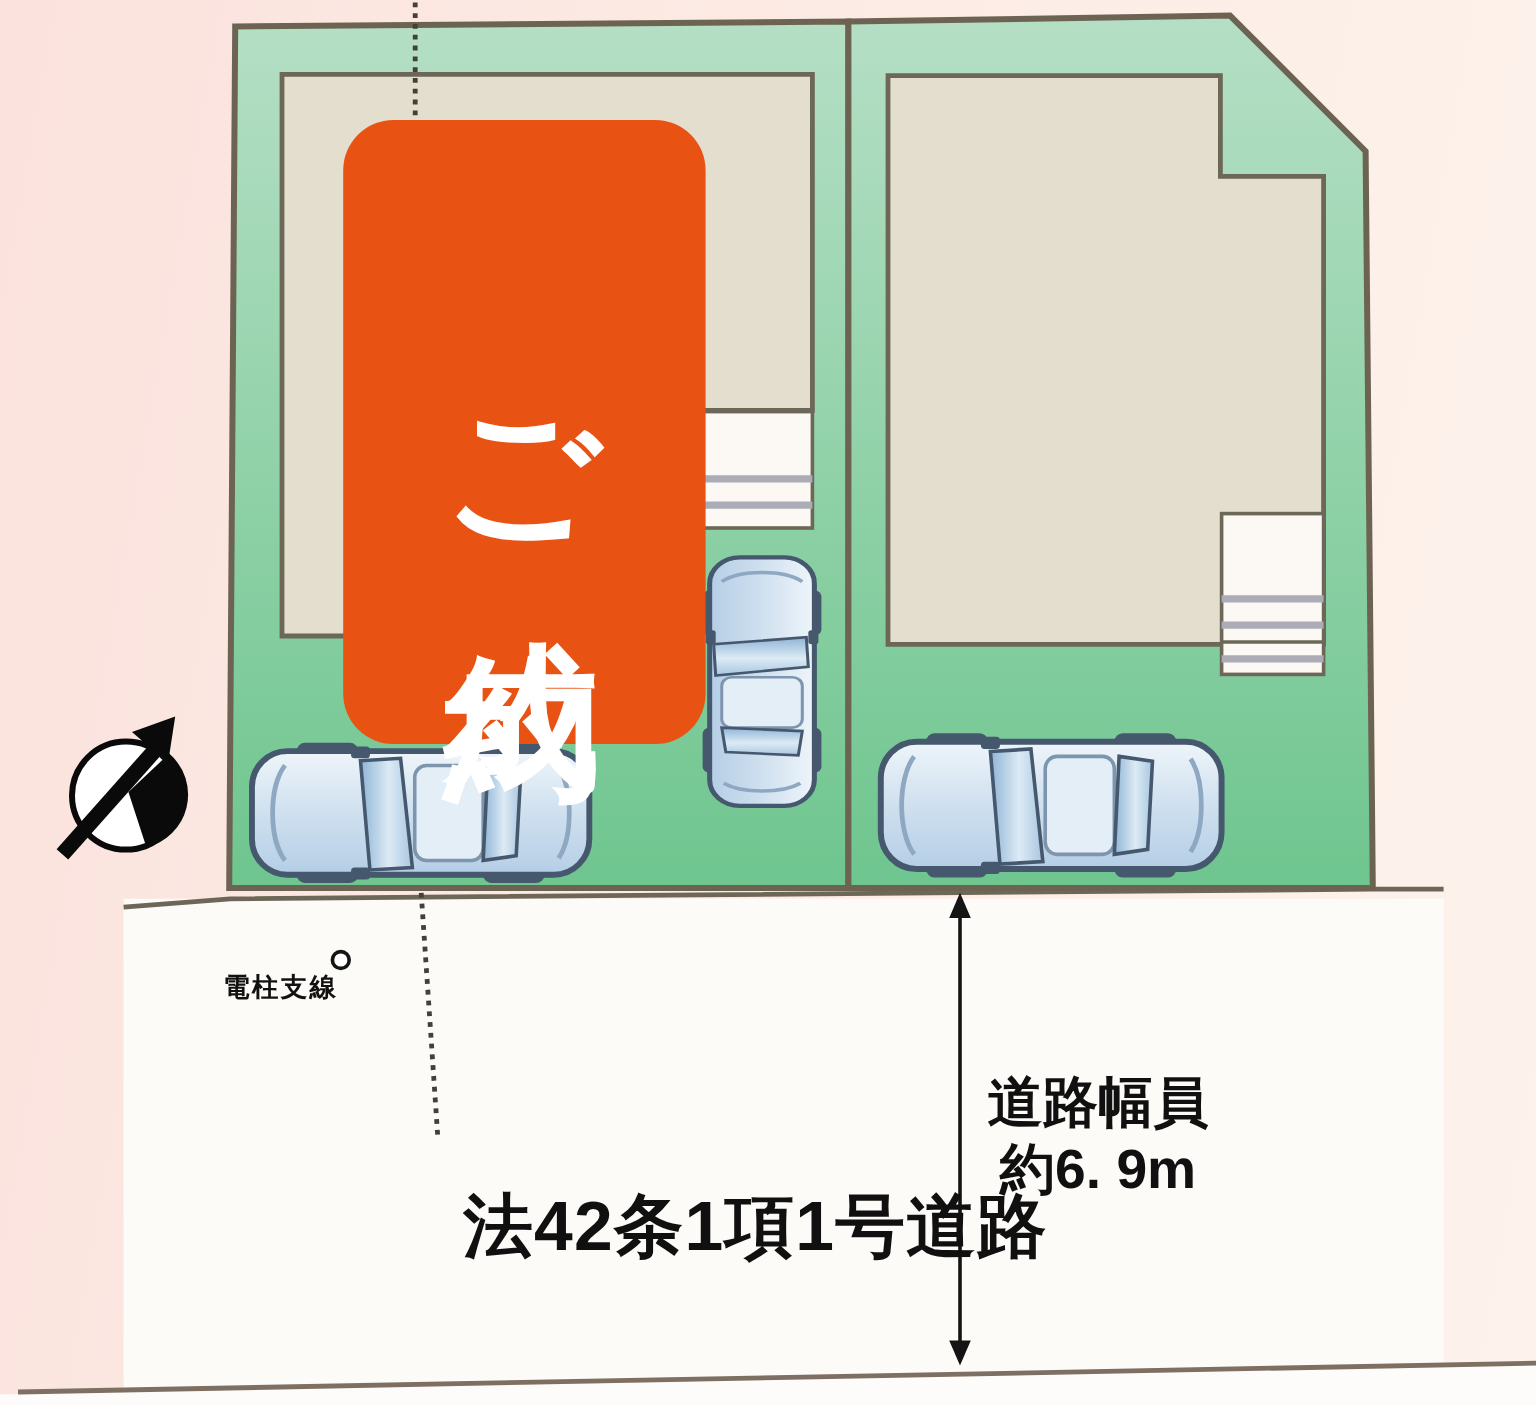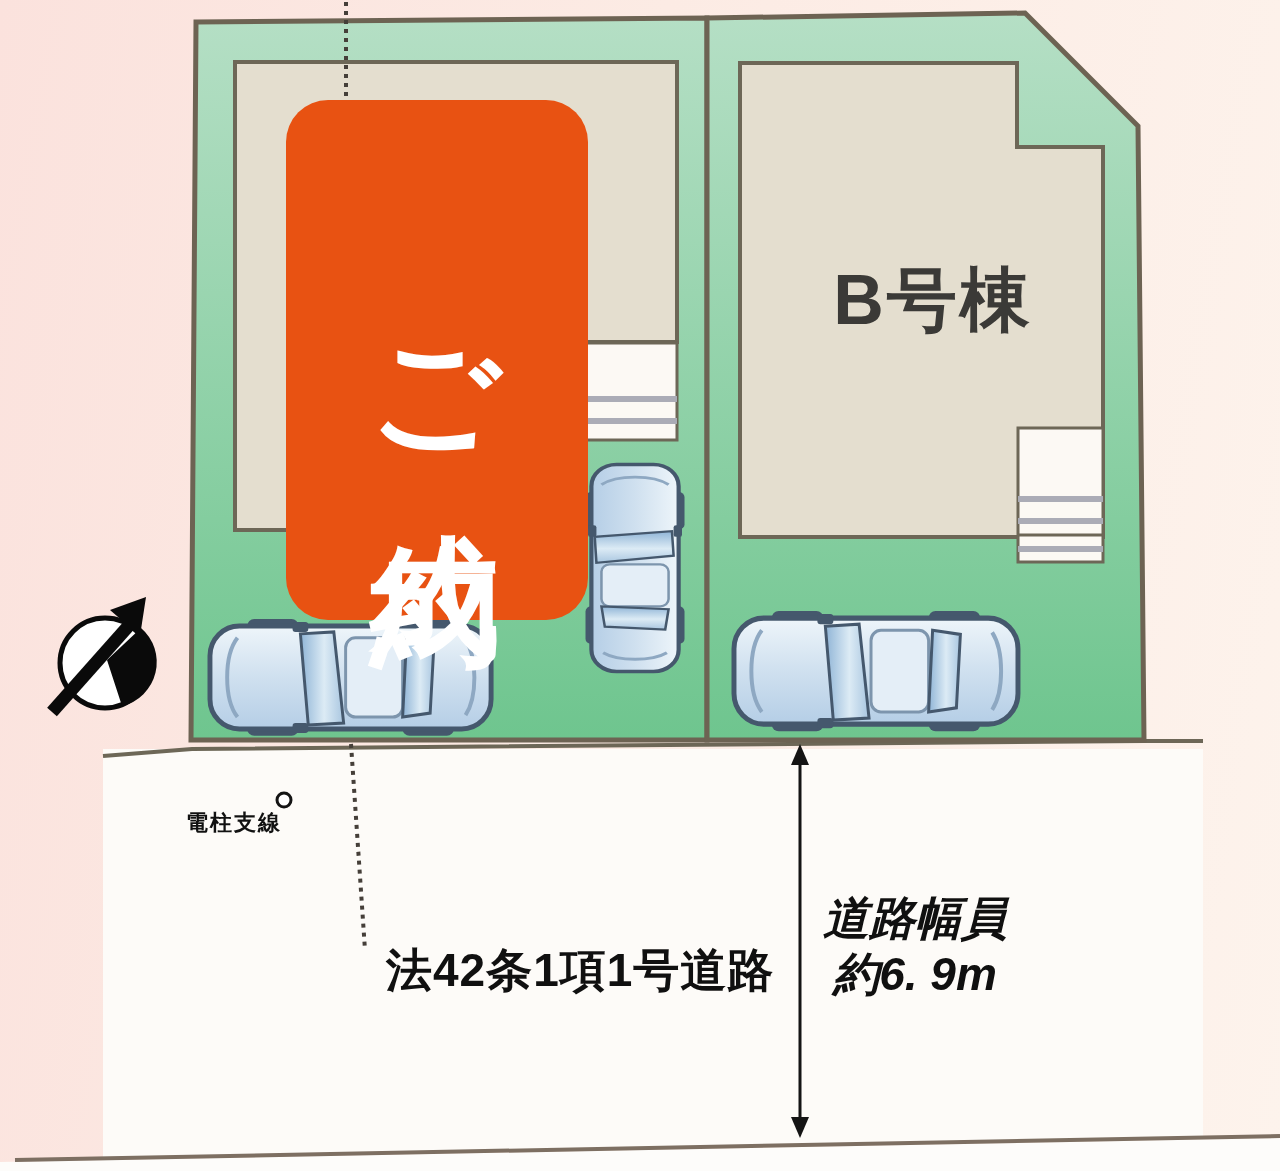--- a/index.html
+++ b/index.html
@@ -24,26 +24,26 @@
   .label{position:absolute;white-space:nowrap;}
   .label-building-b{
     left:733px;top:254px;width:400px;text-align:center;
     font-size:70px;font-weight:600;color:#3b3a37;letter-spacing:3px;
   }
   .label-pole{
     left:186px;top:808px;font-size:22px;font-weight:bold;
     color:#111111;letter-spacing:2px;
   }
   .label-road{
-    left:386px;top:940px;font-size:46px;font-weight:bold;
+    left:386px;top:984px;font-size:58px;font-weight:bold;
     color:#101010;letter-spacing:1px;
   }
   .label-road-width{
     left:790px;top:890px;width:250px;text-align:center;
-    font-size:46px;font-weight:bold;color:#101010;line-height:56px;font-style:italic;
+    font-size:46px;font-weight:bold;color:#101010;line-height:56px;
   }
 </style>
 </head>
 <body>
 
 <div class="canvas">
 
   <svg class="scene" width="1280" height="1171" viewBox="0 0 1280 1171">
     <defs>
       <linearGradient id="lotGrad" gradientUnits="userSpaceOnUse" x1="0" y1="15" x2="0" y2="745">
@@ -125,21 +125,20 @@
 
     <circle cx="284" cy="800" r="7" fill="#ffffff" stroke="#141414" stroke-width="3"></circle>
   </svg>
 
   <div class="overlay">
 
     <div class="sold-badge">
       <span class="sold-badge-text">ご成約</span>
     </div>
 
-    <div class="label label-building-b">B号棟</div>
 
     <div class="label label-pole">電柱支線</div>
 
     <div class="label label-road">法42条1項1号道路</div>
 
     <div class="label label-road-width">
       <div>道路幅員</div>
       <div>約6. 9m</div>
     </div>
 

